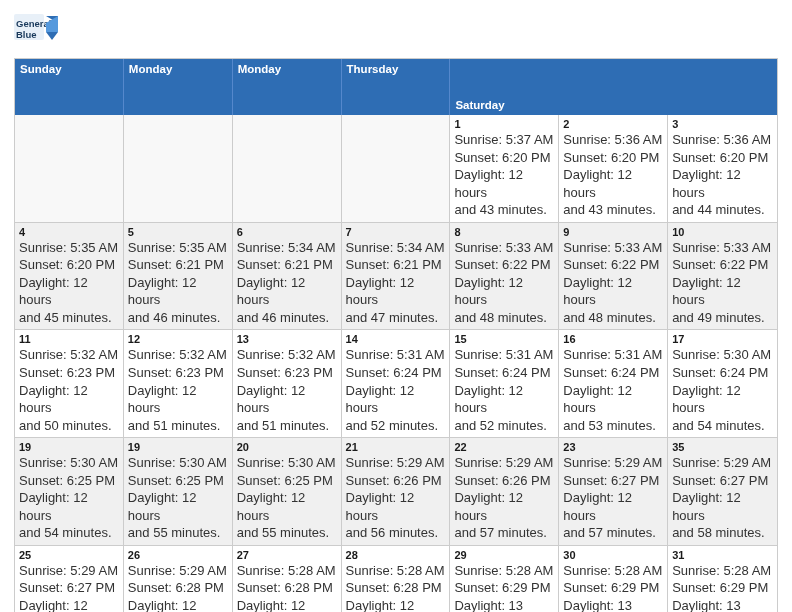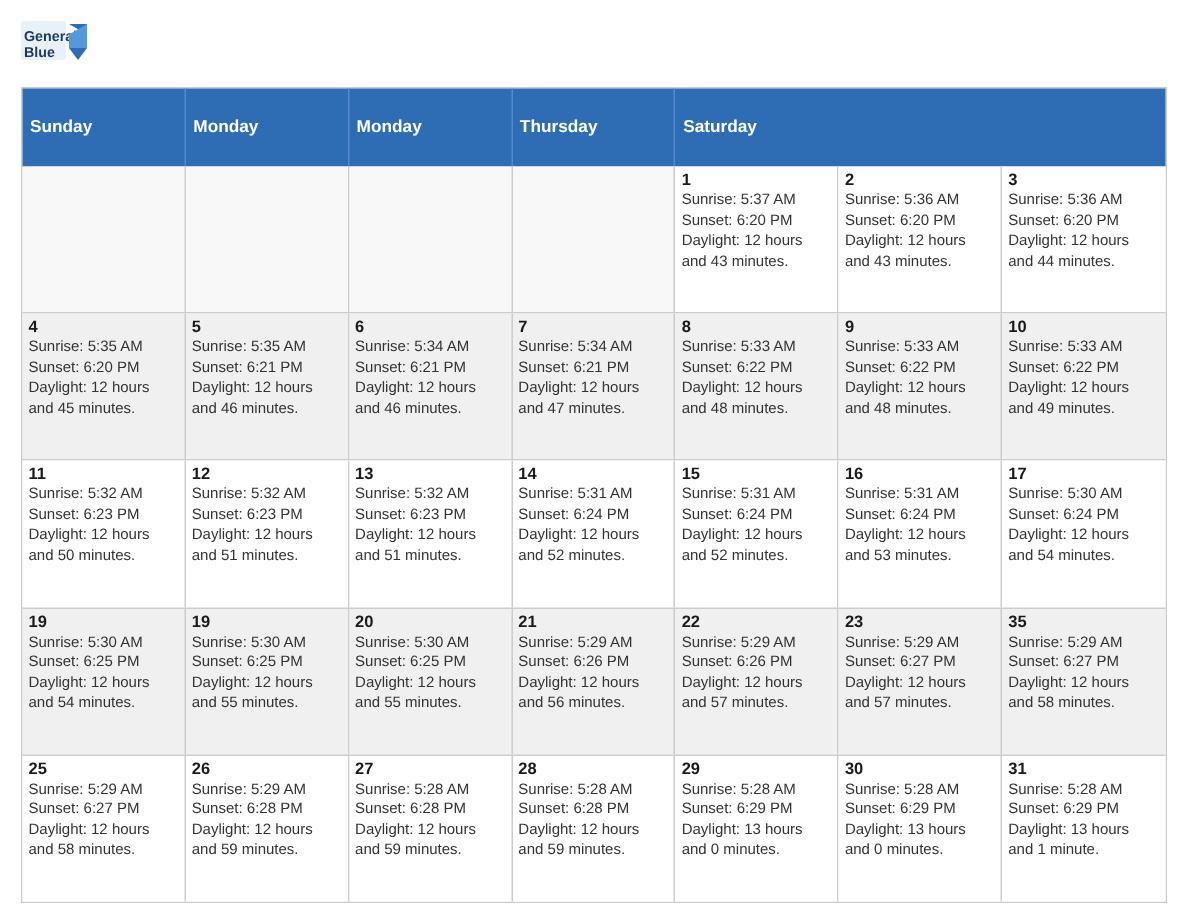--- a/index.html
+++ b/index.html
@@ -49,25 +49,25 @@
     }
     .cal-header {
       display: grid;
       grid-template-columns: repeat(7, 1fr);
       background: #2e6db4;
     }
     .cal-header-cell {
       color: #fff;
       font-size: 11.5px;
       font-weight: bold;
-      padding: 20px 5px;
+      padding: 4px 5px;
       text-align: left;
       border-right: 1px solid #5588cc;
     }
-    .cal-header-cell:last-child { border-right: none; }
+    .cal-header-cell:last-child { border-right: none; margin-top: 36px; }
     .cal-body {
       flex: 1;
       display: flex;
       flex-direction: column;
     }
     .cal-row {
       display: grid;
       grid-template-columns: repeat(7, 1fr);
       flex: 1;
       border-top: 1px solid #ccc;
@@ -85,21 +85,21 @@
     .cal-cell:last-child { border-right: none; }
     .cal-cell.empty { background: #f8f8f8; }
     .cal-cell.shade { background: #f0f0f0; }
     .day-num {
       font-size: 11px;
       font-weight: bold;
       color: #1a1a1a;
       margin-bottom: 1px;
     }
     .cell-text {
-      font-size: 10px;
+      font-size: 13px;
       line-height: 1.35;
       color: #333;
     }
   </style>
 </head>
 <body>
 
 <div class="page">
   <div class="header">
     <div class="logo">

